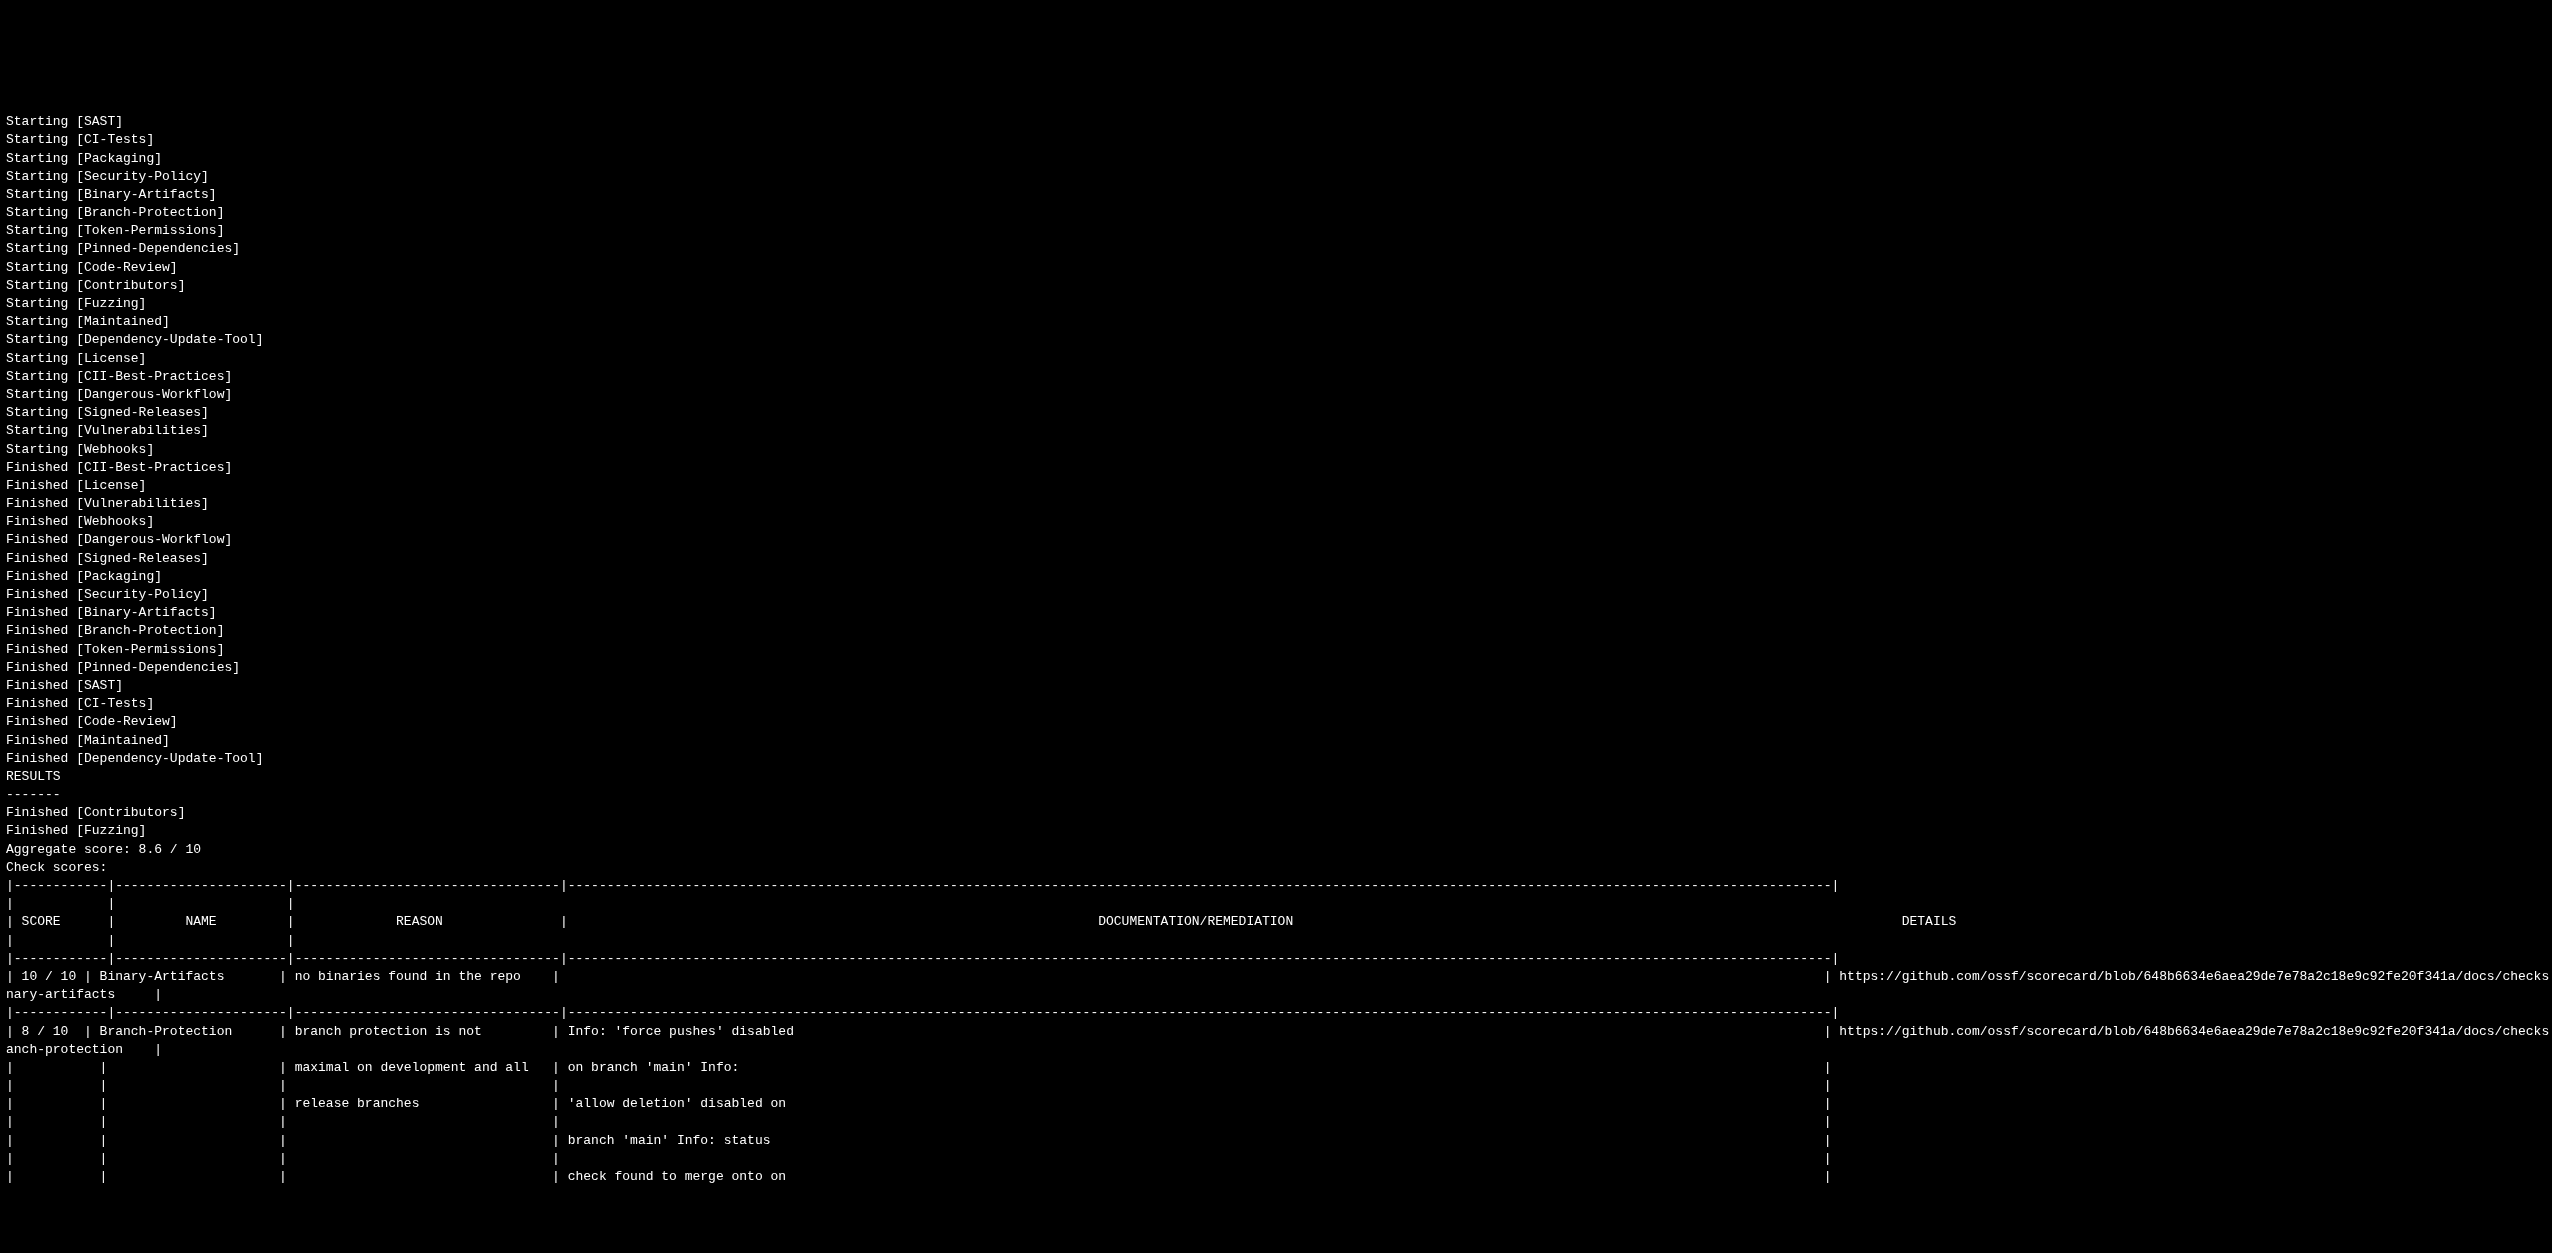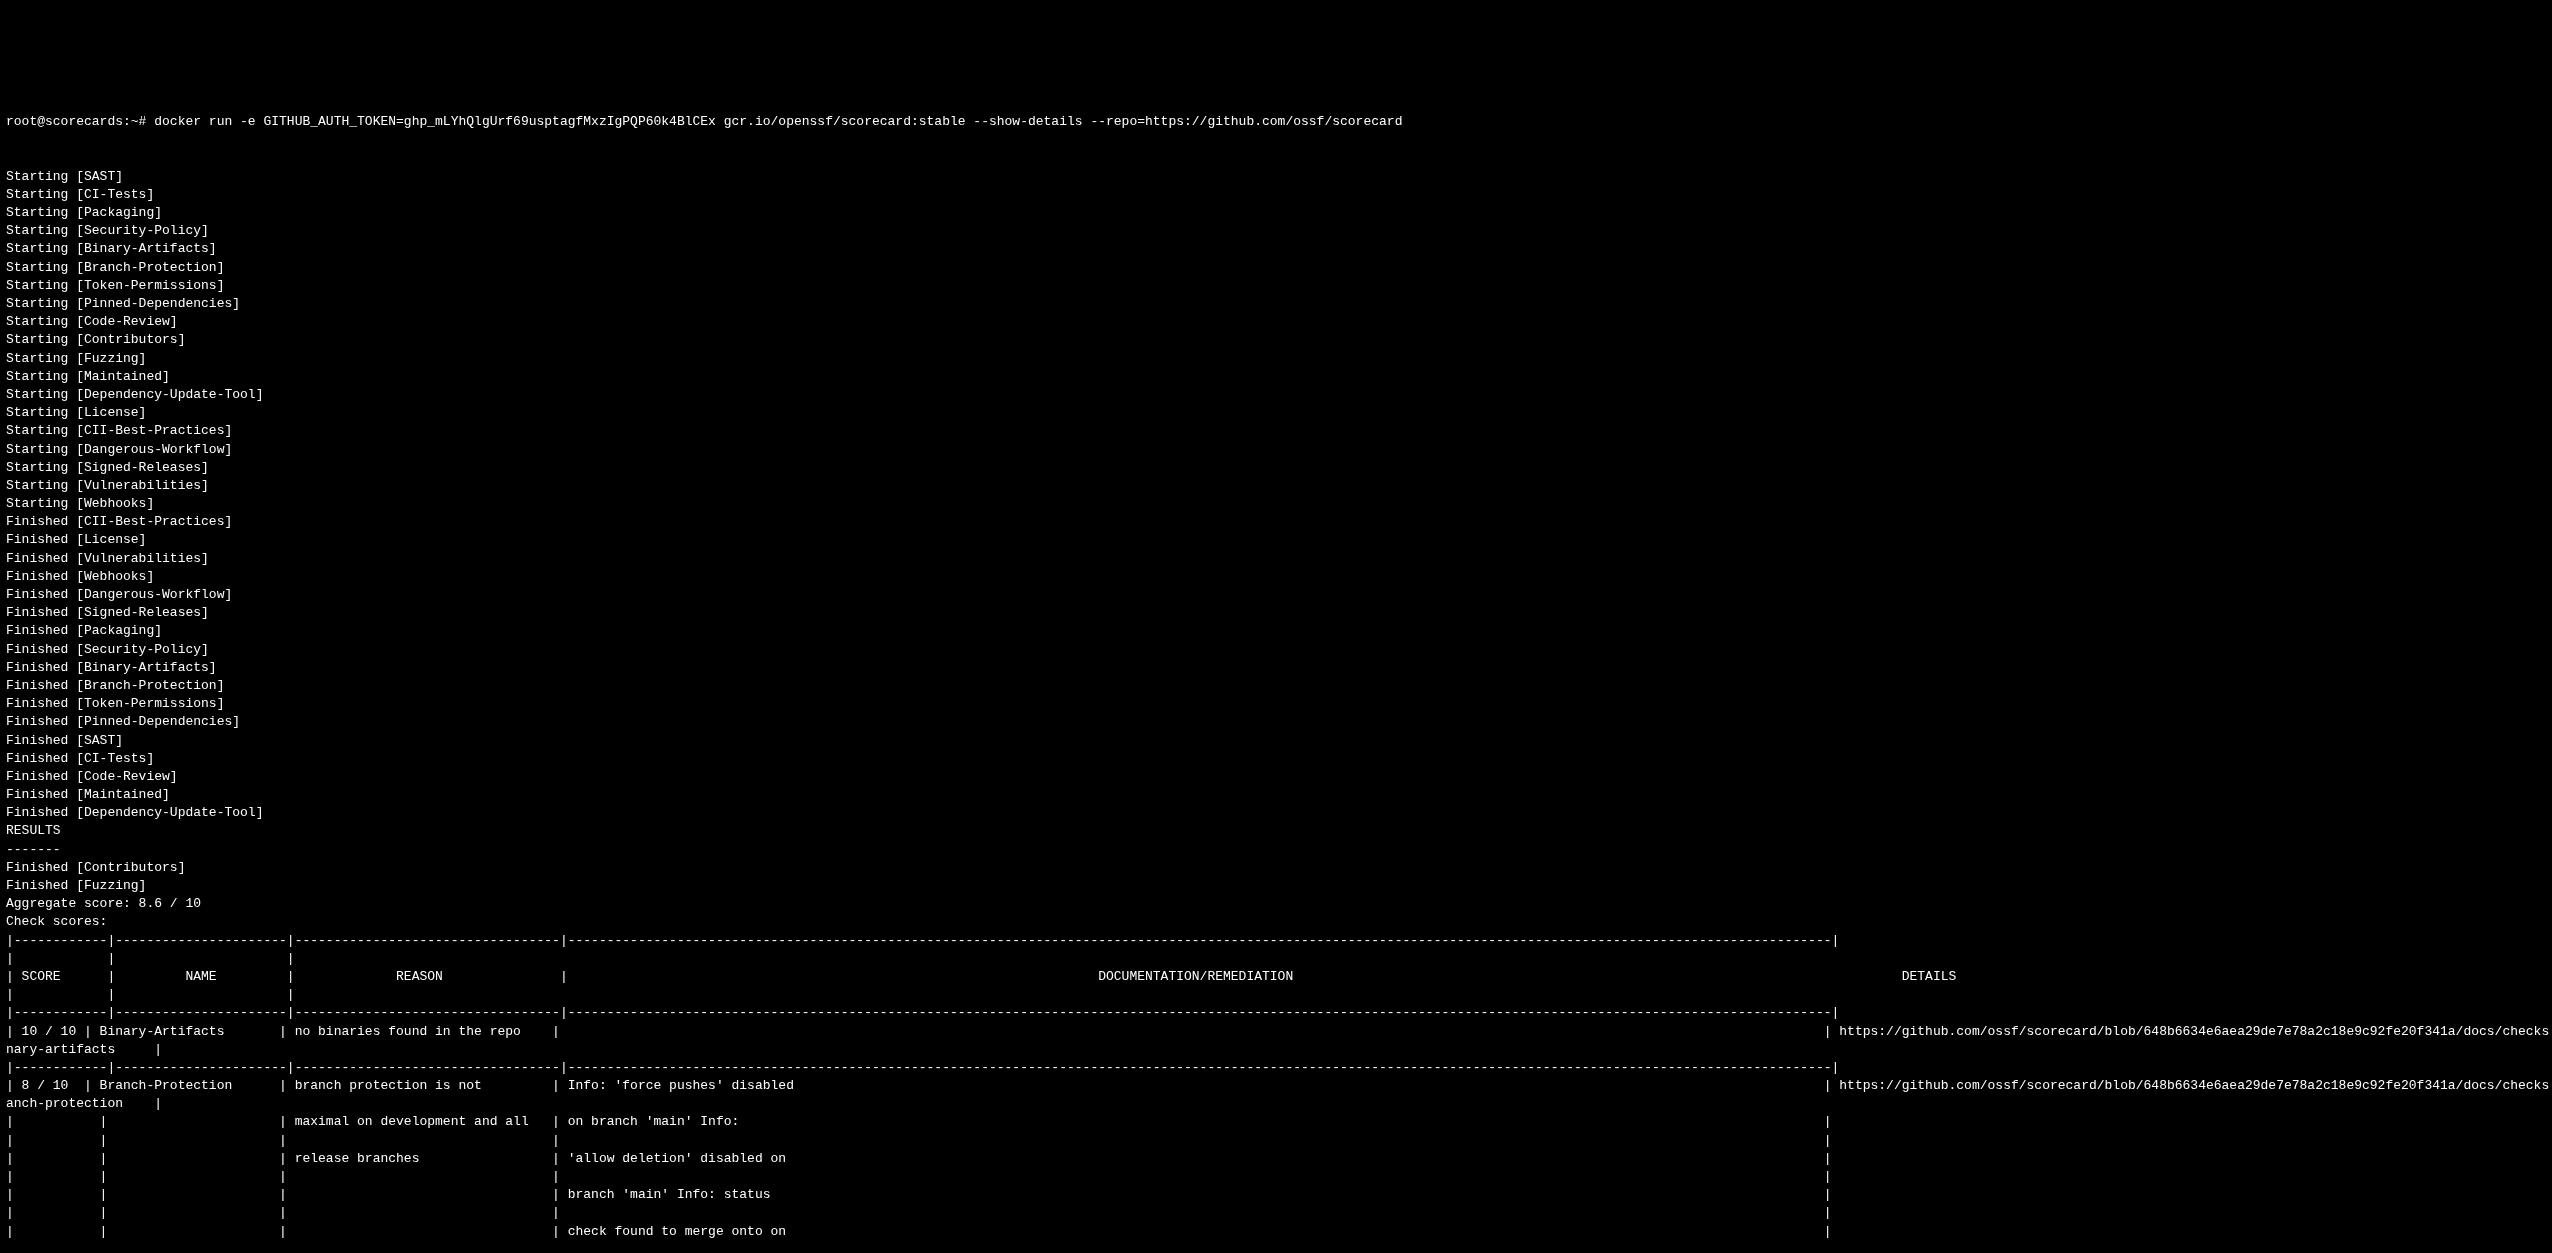--- a/index.html
+++ b/index.html
@@ -24,18 +24,17 @@
       display: block;
       white-space: pre;
     }
   </style>
 </head>
 <body>
 
 
 
 <div class="terminal-content">
-  <span class="line">root@scorecards:~# docker run -e GITHUB_AUTH_TOKEN=ghp_mLYhQlgUrf69usptagfMxzIgPQP60k4BlCEx gcr.io/openssf/scorecard:stable --show-details --repo=https://github.com/ossf/scorecard</span>
   <div id="terminal-lines"><span class="line">Starting [SAST]</span><span class="line">Starting [CI-Tests]</span><span class="line">Starting [Packaging]</span><span class="line">Starting [Security-Policy]</span><span class="line">Starting [Binary-Artifacts]</span><span class="line">Starting [Branch-Protection]</span><span class="line">Starting [Token-Permissions]</span><span class="line">Starting [Pinned-Dependencies]</span><span class="line">Starting [Code-Review]</span><span class="line">Starting [Contributors]</span><span class="line">Starting [Fuzzing]</span><span class="line">Starting [Maintained]</span><span class="line">Starting [Dependency-Update-Tool]</span><span class="line">Starting [License]</span><span class="line">Starting [CII-Best-Practices]</span><span class="line">Starting [Dangerous-Workflow]</span><span class="line">Starting [Signed-Releases]</span><span class="line">Starting [Vulnerabilities]</span><span class="line">Starting [Webhooks]</span><span class="line">Finished [CII-Best-Practices]</span><span class="line">Finished [License]</span><span class="line">Finished [Vulnerabilities]</span><span class="line">Finished [Webhooks]</span><span class="line">Finished [Dangerous-Workflow]</span><span class="line">Finished [Signed-Releases]</span><span class="line">Finished [Packaging]</span><span class="line">Finished [Security-Policy]</span><span class="line">Finished [Binary-Artifacts]</span><span class="line">Finished [Branch-Protection]</span><span class="line">Finished [Token-Permissions]</span><span class="line">Finished [Pinned-Dependencies]</span><span class="line">Finished [SAST]</span><span class="line">Finished [CI-Tests]</span><span class="line">Finished [Code-Review]</span><span class="line">Finished [Maintained]</span><span class="line">Finished [Dependency-Update-Tool]</span><span class="line"></span><span class="line">RESULTS</span><span class="line">-------</span><span class="line">Finished [Contributors]</span><span class="line">Finished [Fuzzing]</span><span class="line">Aggregate score: 8.6 / 10</span><span class="line"></span><span class="line">Check scores:</span><span class="line">|------------|----------------------|----------------------------------|------------------------------------------------------------------------------------------------------------------------------------------------------------------|</span><span class="line">|            |                      |</span><span class="line">| SCORE      |         NAME         |             REASON               |                                                                    DOCUMENTATION/REMEDIATION                                                                              DETAILS</span><span class="line">|            |                      |</span><span class="line">|------------|----------------------|----------------------------------|------------------------------------------------------------------------------------------------------------------------------------------------------------------|</span><span class="line">| 10 / 10 | Binary-Artifacts       | no binaries found in the repo    |                                                                                                                                                                  | https://github.com/ossf/scorecard/blob/648b6634e6aea29de7e78a2c18e9c92fe20f341a/docs/checks.md#bi</span><span class="line">nary-artifacts     |</span><span class="line">|------------|----------------------|----------------------------------|------------------------------------------------------------------------------------------------------------------------------------------------------------------|</span><span class="line">| 8 / 10  | Branch-Protection      | branch protection is not         | Info: 'force pushes' disabled                                                                                                                                    | https://github.com/ossf/scorecard/blob/648b6634e6aea29de7e78a2c18e9c92fe20f341a/docs/checks.md#br</span><span class="line">anch-protection    |</span><span class="line">|           |                      | maximal on development and all   | on branch 'main' Info:                                                                                                                                           |</span><span class="line">|           |                      |                                  |                                                                                                                                                                  |</span><span class="line">|           |                      | release branches                 | 'allow deletion' disabled on                                                                                                                                     |</span><span class="line">|           |                      |                                  |                                                                                                                                                                  |</span><span class="line">|           |                      |                                  | branch 'main' Info: status                                                                                                                                       |</span><span class="line">|           |                      |                                  |                                                                                                                                                                  |</span><span class="line">|           |                      |                                  | check found to merge onto on                                                                                                                                     |</span></div>
 </div>
 
 
 
 
 </body></html>

